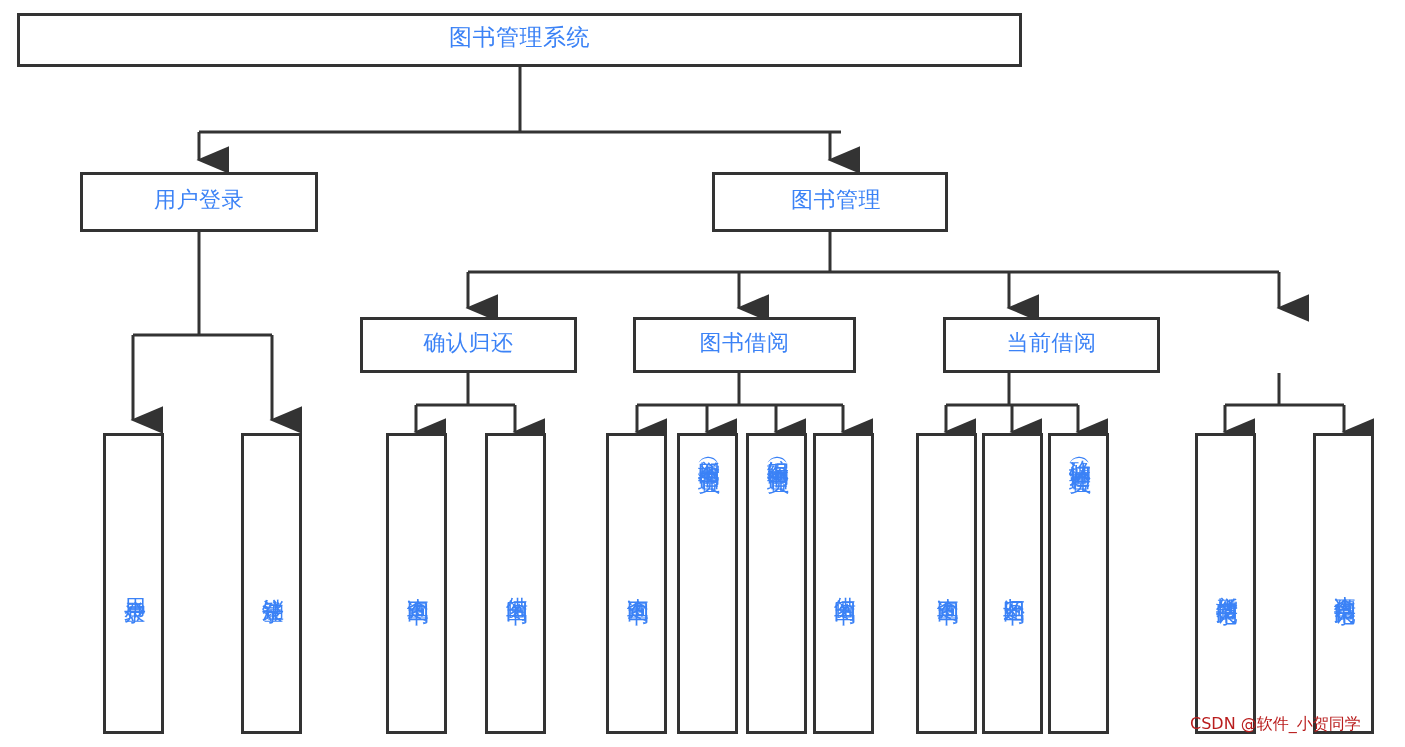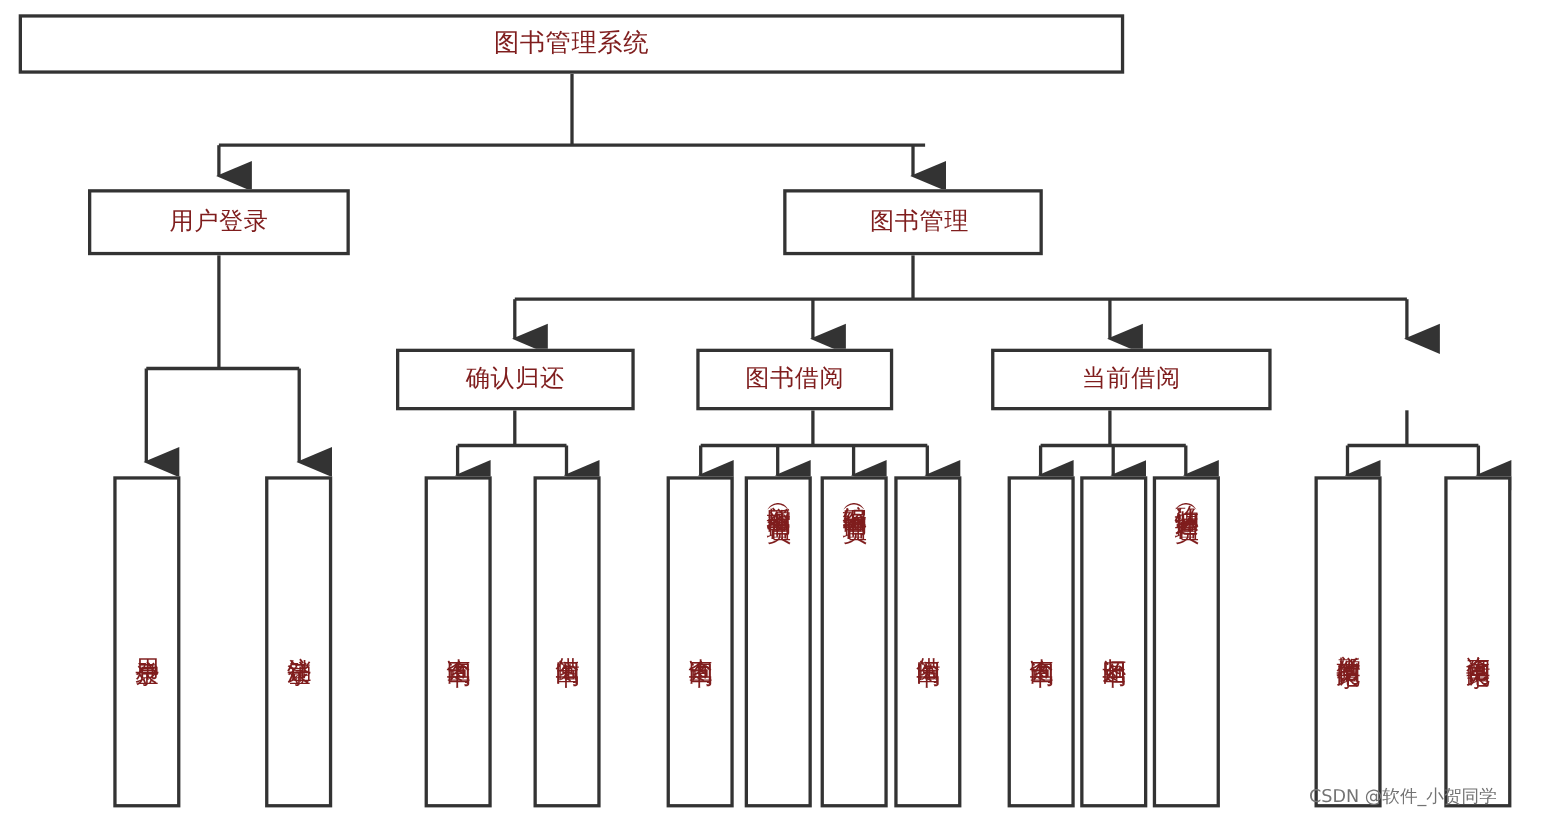--- a/index.html
+++ b/index.html
@@ -25,22 +25,23 @@
     pointer-events: none;
   }
   .node {
     position: absolute;
     box-sizing: border-box;
     background: #ffffff;
     border: 3px solid #333333;
     display: flex;
     align-items: center;
     justify-content: center;
-    color: #7f1d1d;
+    color: #3b82f6;
     z-index: 2;
+    font-family: Liberation Mono, monospace;
   }
   .node .lbl {
     display: block;
     text-align: center;
     line-height: 1.18;
     letter-spacing: 0.5px;
   }
   
   .node.h .lbl {
     font-size: 22px;
@@ -64,21 +65,21 @@
   }
   .node.v.mid {
     align-items: center;
     padding-top: 0;
   }
   #watermark {
     position: absolute;
     left: 1190px;
     top: 714px;
     font-size: 16px;
-    color: #737373;
+    color: #b91c1c;
     white-space: nowrap;
     z-index: 3;
     font-family: "DejaVu Sans", "Liberation Sans", sans-serif;
   }
 </style>
 </head>
 <body>
 
 <div id="canvas">
 
@@ -142,24 +143,24 @@
   <div class="node h" style="left:80px; top:172px; width:238px; height:60px;">
     <span class="lbl">用户登录</span>
   </div>
   <div class="node h" style="left:712px; top:172px; width:236px; height:60px;padding-left:12px;">
     <span class="lbl">图书管理</span>
   </div>
 
   <div class="node h" style="left:360px; top:317px; width:217px; height:56px;">
     <span class="lbl">确认归还</span>
   </div>
-  <div class="node h" style="left:633px; top:317px; width:179px; height:56px;">
+  <div class="node h" style="left:633px; top:317px; width:223px; height:56px;">
     <span class="lbl">图书借阅</span>
   </div>
-  <div class="node h" style="left:901px; top:317px; width:255px; height:56px;">
+  <div class="node h" style="left:943px; top:317px; width:217px; height:56px;">
     <span class="lbl">当前借阅</span>
   </div>
 
   <div class="node v mid" style="left:103px; top:433px; width:61px; height:301px;">
     <span class="lbl">用户登录</span>
   </div>
   <div class="node v mid" style="left:241px; top:433px; width:61px; height:301px;">
     <span class="lbl">注销登录</span>
   </div>
 

